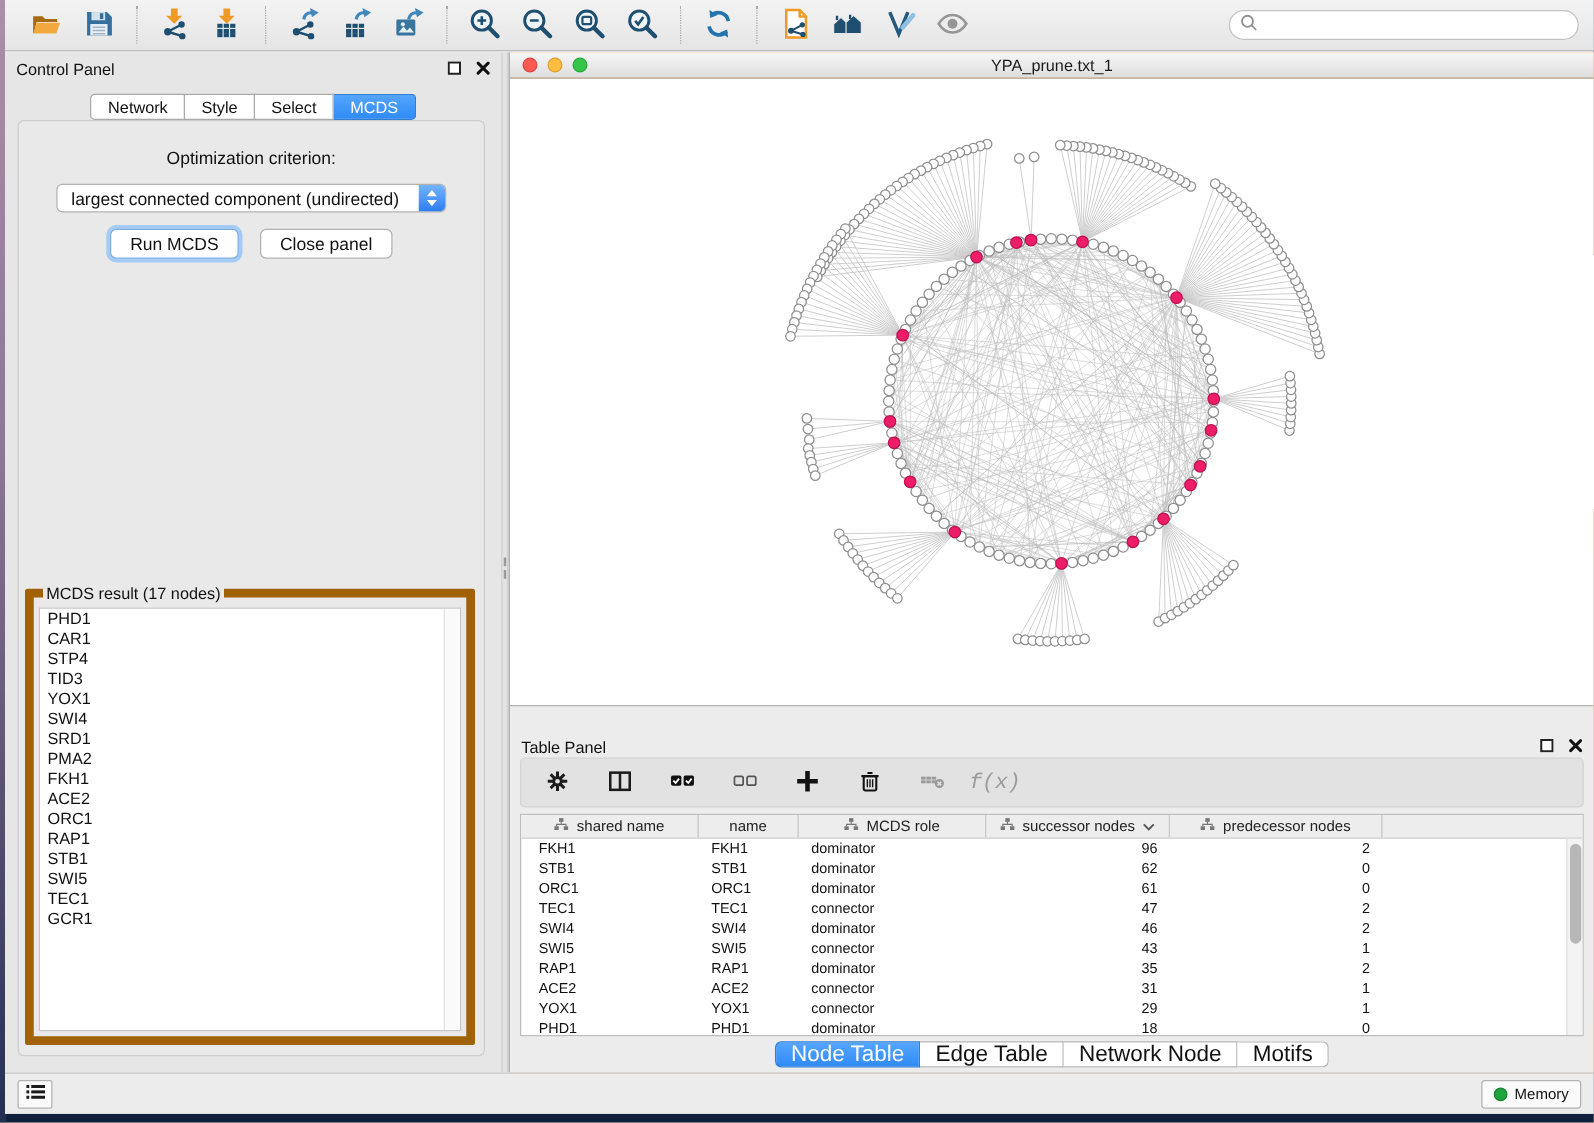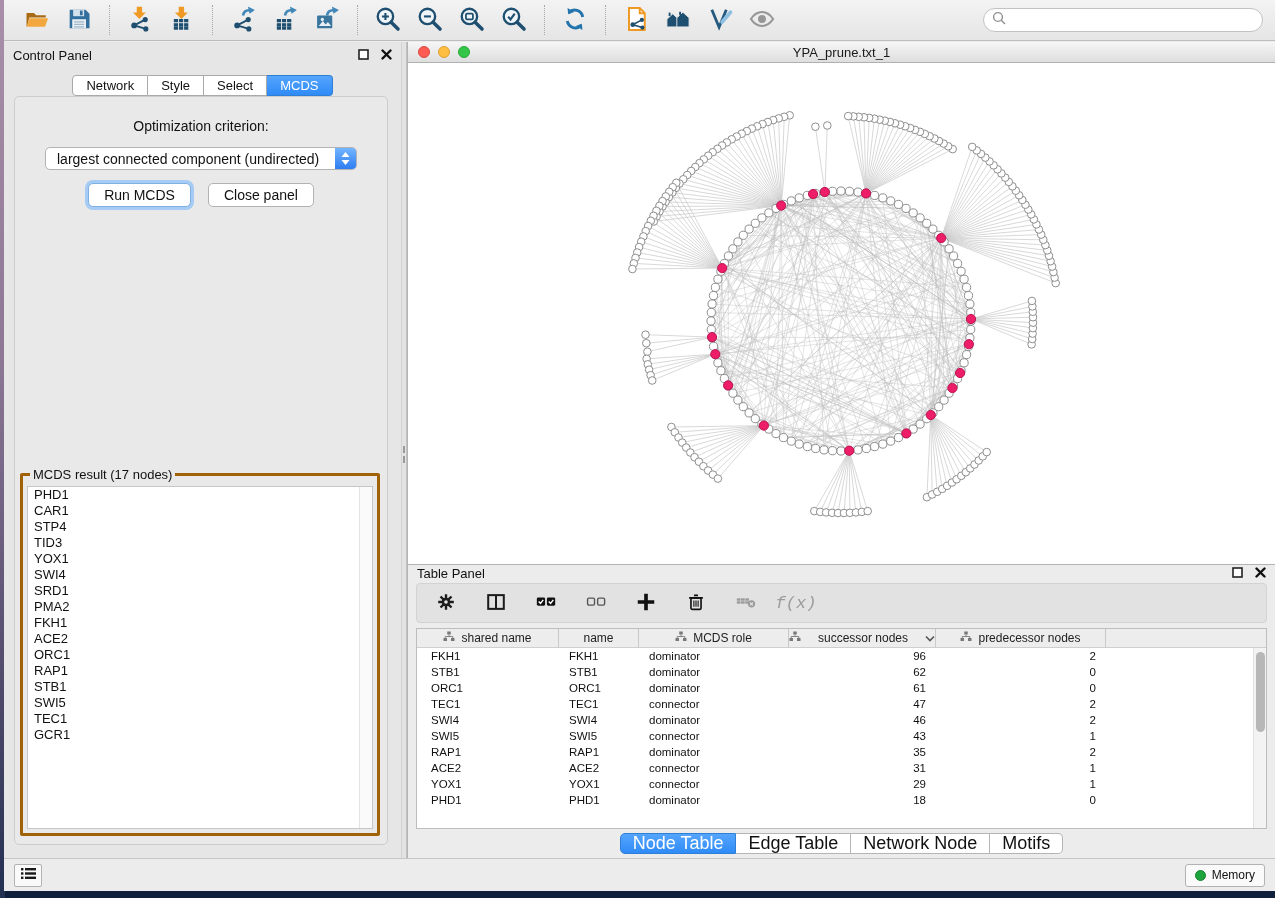--- a/index.html
+++ b/index.html
@@ -39,21 +39,21 @@
   .dropdown { margin:13px auto 0; width:312px; height:23px; background:#fff; border:1px solid #b2b2b2;
               border-radius:5px; position:relative; display:flex; align-items:center; padding-left:11px;
               font-size:14px; color:#111; }
   .dd-stepper { position:absolute; right:0; top:0; bottom:0; width:21px; border-radius:0 4px 4px 0;
                 background:linear-gradient(#72b4fe,#2e7ef2); display:flex; flex-direction:column;
                 align-items:center; justify-content:center; gap:1px; }
   .btn-row { margin-top:13px; display:flex; justify-content:center; gap:17px; }
   .pill { height:24px; padding:0 15px; background:#fff; border:1px solid #b2b2b2; border-radius:5px;
           font-size:14px; font-family:"Liberation Sans",sans-serif; color:#111; }
   .pill.focused { box-shadow:0 0 0 3px #a6cbf4; border-color:#7fb0e2; }
-  .result-box { position:absolute; left:5px; right:7px; top:370px; bottom:8px; border:3px solid #a16207;
+  .result-box { position:absolute; left:5px; right:7px; top:370px; bottom:8px; border:7px solid #a16207;
                 border-radius:2px; padding:0; }
   .result-box legend { font-size:13px; color:#111; margin-left:7px; padding:0 3px; }
   .listbox { position:absolute; left:4px; right:4px; top:4px; bottom:4px; background:#fff;
              border:1px solid #c6c6c6; overflow:hidden; }
   .list-track { position:absolute; right:0; top:0; bottom:0; width:13px; background:#fafafa; border-left:1px solid #e3e3e3; }
   .list-item { height:16px; line-height:16px; padding-left:6px; font-size:13px; color:#111; }
 
   
   .splitter { width:6px; flex:none; background:#e3e3e3; border-left:1px solid #d2d2d2; border-right:1px solid #c2c2c2; position:relative; }
   .splitter .grip { position:absolute; top:404px; left:1px; width:2px; height:7px; background:#9a9a9a; }
@@ -69,21 +69,21 @@
   .tl.red { background:#fc5a52; border:1px solid #dd4741; }
   .tl.yellow { background:#fdbe41; border:1px solid #dfa133; }
   .tl.green { background:#35c649; border:1px solid #27a83a; }
   .nv-title { position:absolute; left:0; right:0; text-align:center; font-size:13px; color:#1a1a1a; }
   .nv-canvas { flex:1; background:#fff; overflow:hidden; }
   .nv-canvas svg { display:block; }
 
   
   .table-panel { flex:1; display:flex; flex-direction:column; border-left:1px solid #b3b3b3; border-top:1px solid #b3b3b3;
                  background:#ececec; min-height:0; }
-  .tp-titlebar { height:17px; flex:none; display:flex; align-items:center; padding:0 9px; font-size:13px; color:#111; }
+  .tp-titlebar { height:40px; flex:none; display:flex; align-items:flex-end; padding:0 9px; font-size:13px; color:#111; }
   .tp-toolbar { height:40px; flex:none; margin:1px 8px 5px 8px; background:#e2e2e2; border:1px solid #d3d3d3;
                 border-radius:4px; display:flex; align-items:center; padding:0 16px; gap:24px; }
   .tp-tbtn { width:26px; height:26px; display:flex; align-items:center; justify-content:center; background:none; border:none; }
   .fx { font-family:Liberation Mono, monospace; font-style:italic; font-size:17px; color:#9b9b9b; }
   .tp-table { position:relative; margin:0 8px; flex:1; background:#fff; border:1px solid #bdbdbd; overflow:hidden; }
   .tp-header { height:19px; background:#ededed; border-bottom:1px solid #cfcfcf; display:flex; font-size:12px; color:#222; }
   .th { display:flex; align-items:center; justify-content:center; gap:6px; border-right:1px solid #c9c9c9; flex:none; }
   .th.filler { flex:1; border-right:none; }
   .tr { display:flex; height:16px; line-height:16px; font-size:11.5px; color:#111; }
   .td { flex:none; white-space:nowrap; overflow:hidden; }
@@ -1186,21 +1186,21 @@
                 <span><svg width="12" height="11" viewBox="0 0 24 22">
                     <g fill="#787878">
                       <rect x="8.5" y="1" width="7" height="6"></rect>
                       <rect x="1" y="14" width="7" height="6"></rect>
                       <rect x="16" y="14" width="7" height="6"></rect>
                     </g>
                     <path d="M12 7v4M4.5 14v-3h15v3" stroke="#787878" stroke-width="1.8" fill="none"></path>
                   </svg></span>
                 <span>MCDS role</span>
               </div>
-              <div class="th" style="width: 147px; justify-content: space-between;">
+              <div class="th" style="width: 147px;">
                 <span><svg width="12" height="11" viewBox="0 0 24 22">
                     <g fill="#787878">
                       <rect x="8.5" y="1" width="7" height="6"></rect>
                       <rect x="1" y="14" width="7" height="6"></rect>
                       <rect x="16" y="14" width="7" height="6"></rect>
                     </g>
                     <path d="M12 7v4M4.5 14v-3h15v3" stroke="#787878" stroke-width="1.8" fill="none"></path>
                   </svg></span>
                 <span>successor nodes</span>
                 <span><svg width="10" height="7" viewBox="0 0 10 7">

